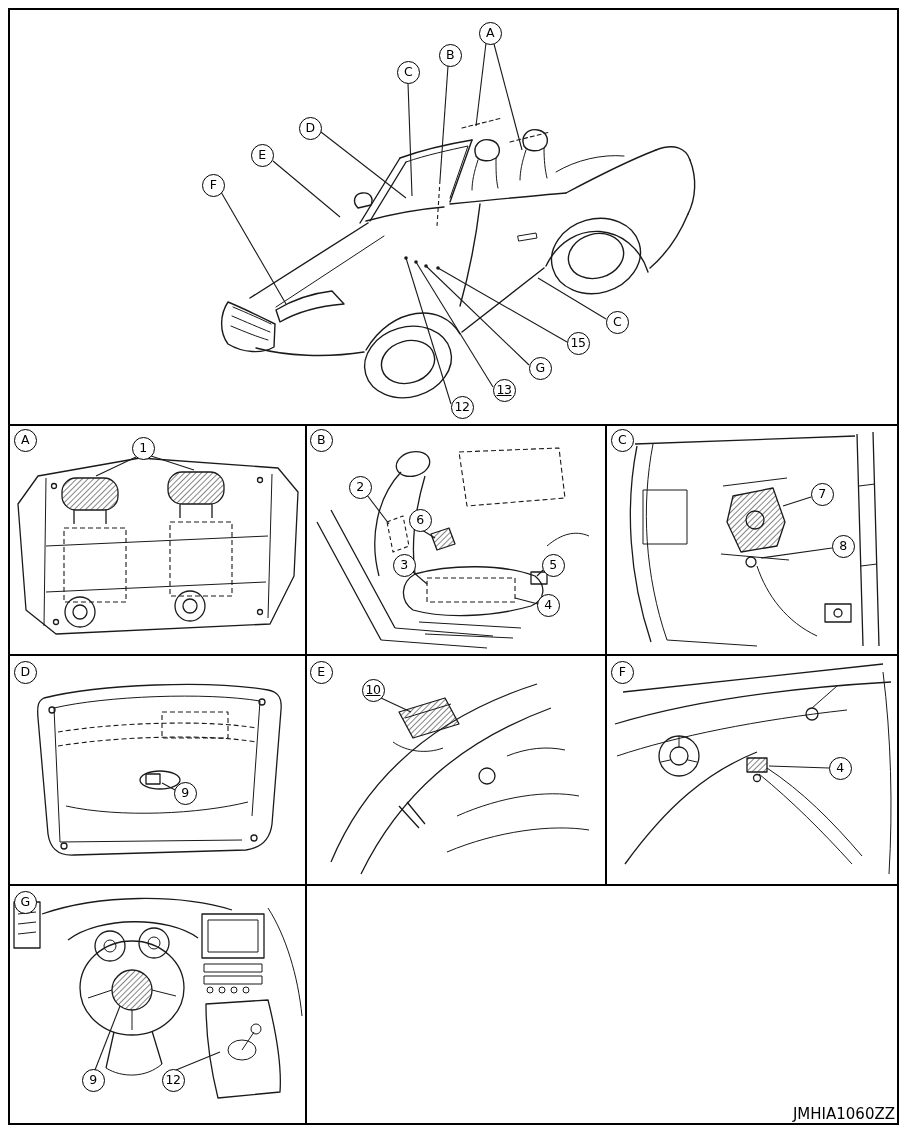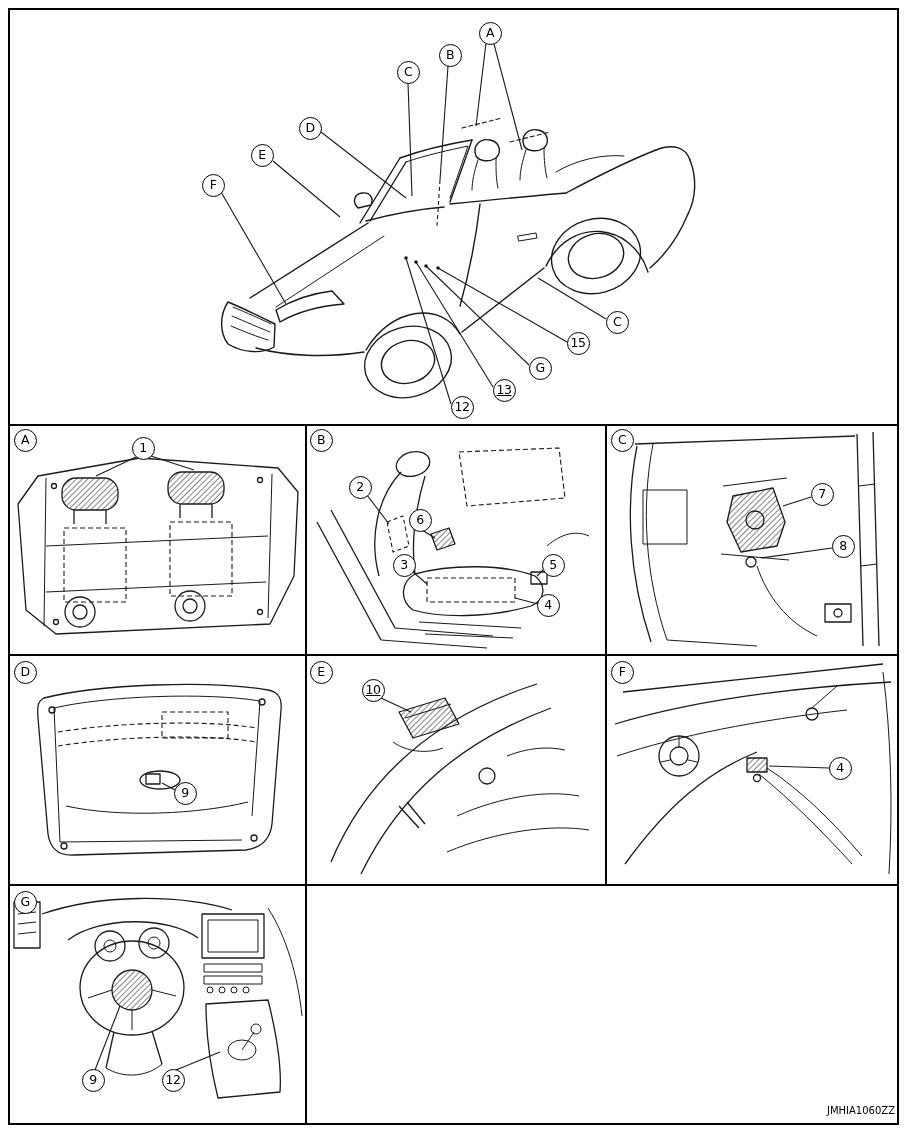--- a/index.html
+++ b/index.html
@@ -13,21 +13,21 @@
   }
   .gridline { position:absolute; background:#000; }
   .art { position:absolute; z-index:1; }
   .co {
     position:absolute; width:21px; height:21px; margin-left:-11.5px; margin-top:-11.5px;
     border:1.6px solid #000; border-radius:50%; background:#fff;
     display:flex; align-items:center; justify-content:center;
     font-size:12.5px; line-height:1; z-index:5; letter-spacing:-0.5px;
   }
   .figcode {
-    position:absolute; right:14px; top:1105px; font-size:10px; z-index:5;
+    position:absolute; right:14px; top:1105px; font-size:15px; z-index:5;
   }
 </style>
 </head>
 <body>
 
 <div class="page">
 
   <div class="frame"></div>
 
   <div class="gridline" style="left:10px; top:424px; width:887px; height:2px;"></div>

